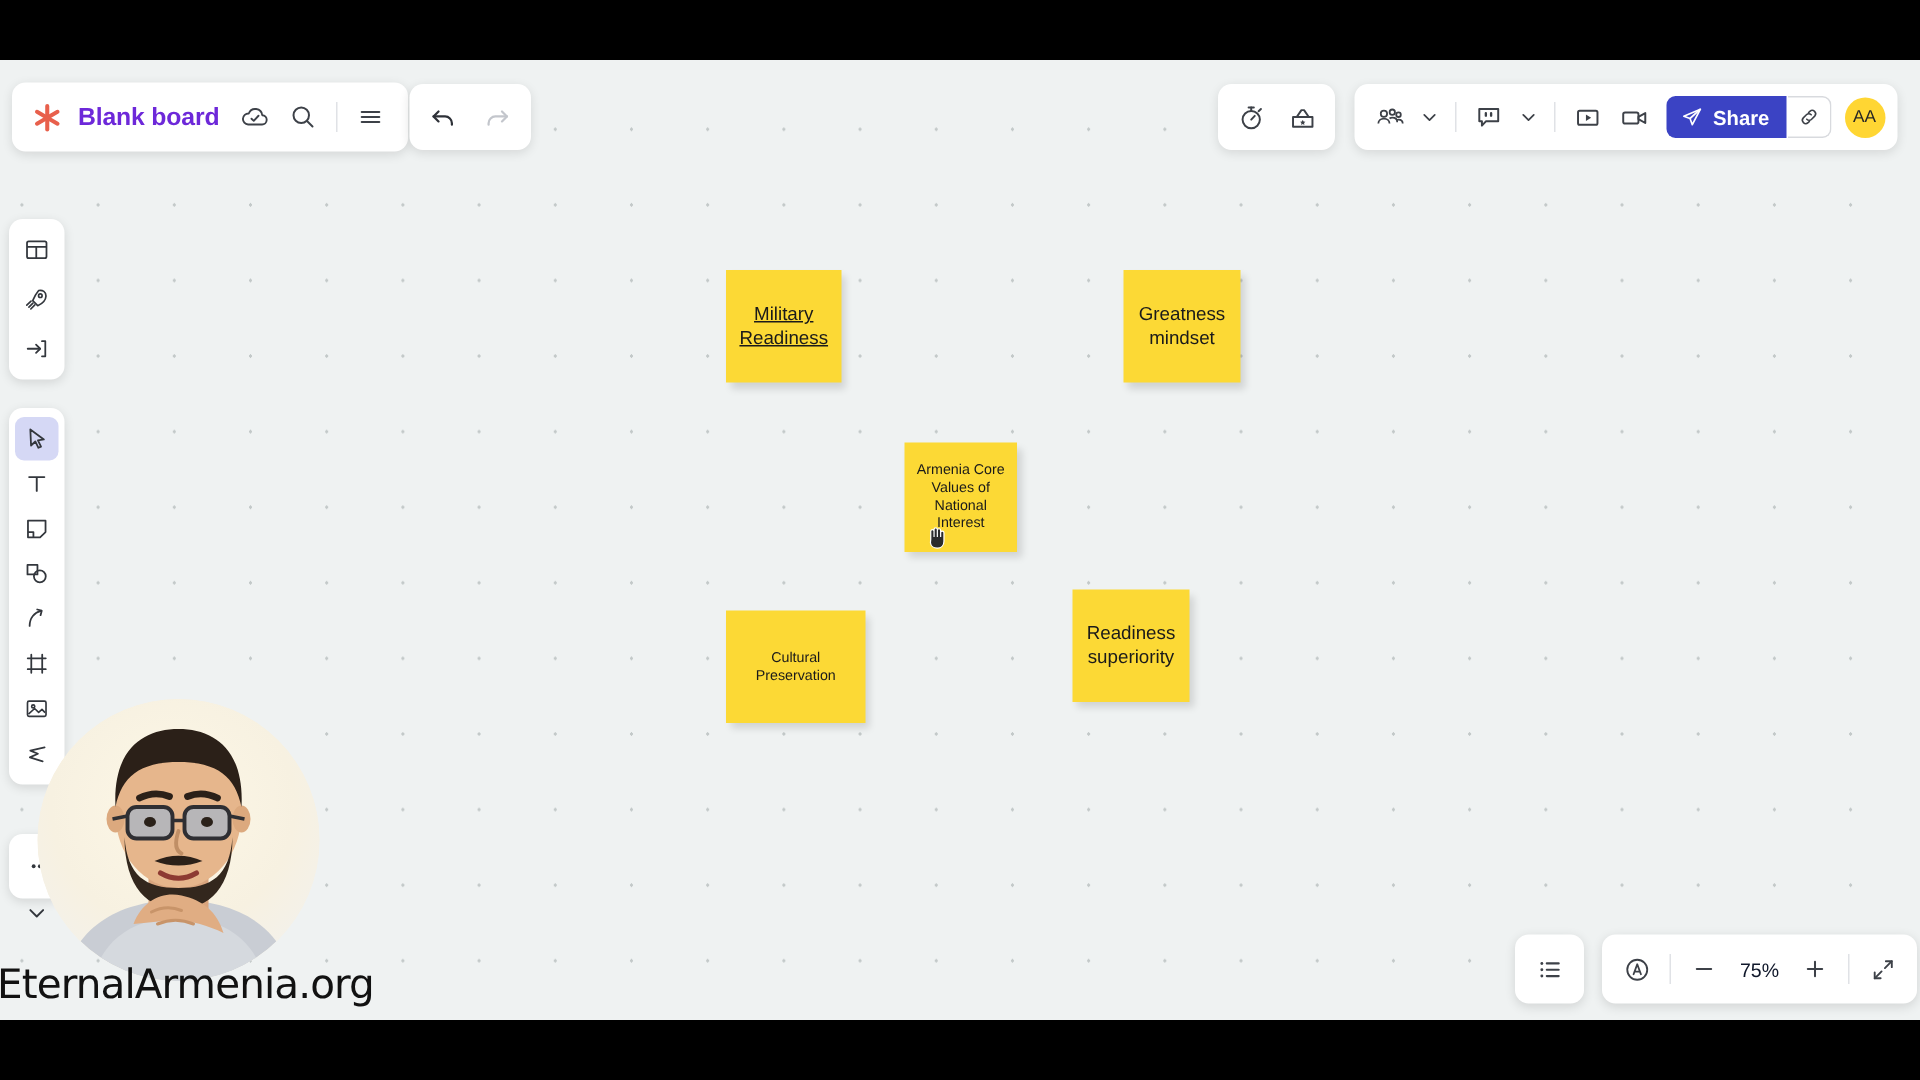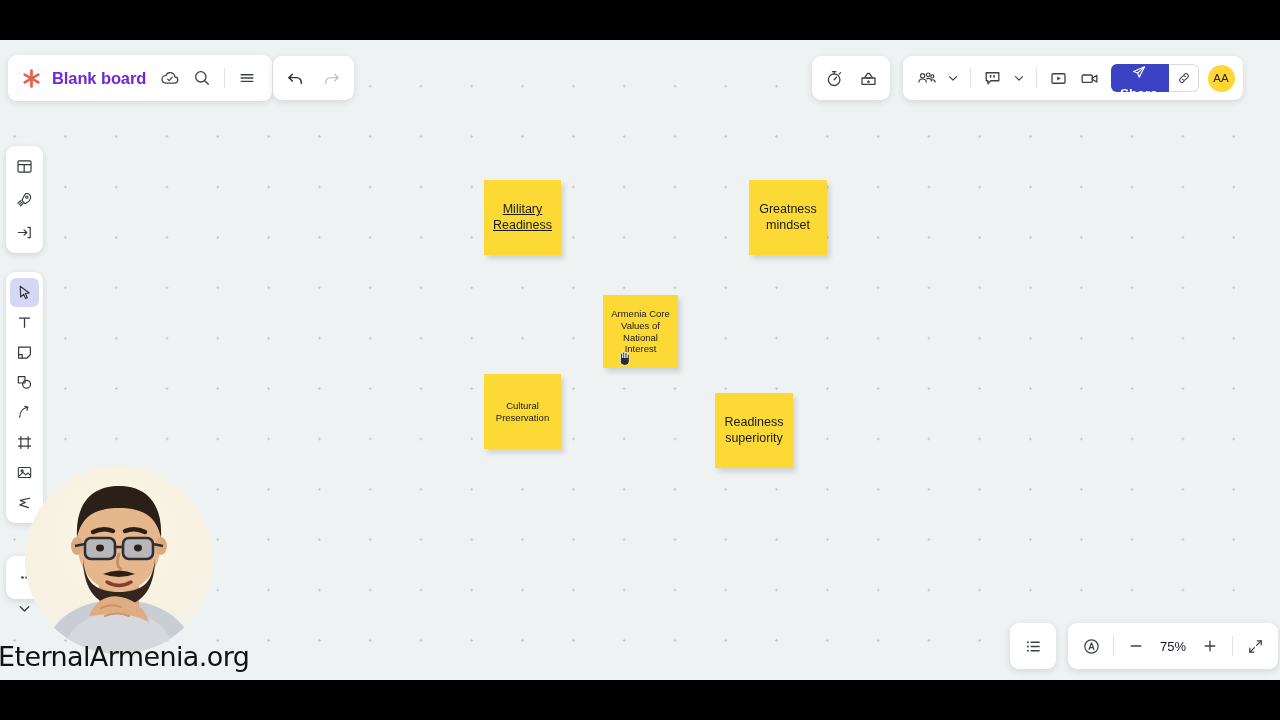--- a/index.html
+++ b/index.html
@@ -63,21 +63,20 @@
   #actions-bar { left: 903px; top: 56px; height: 44px; padding: 0 8px; gap: 1px; }
 
   #share-btn {
     display: flex; align-items: center; gap: 6px;
     background: #3b43c4; color: #fff;
     height: 28px; padding: 0 11px 0 9px;
     border-radius: 6px 0 0 6px;
     font-size: 13.5px; font-weight: bold;
     border: none; cursor: pointer;
     margin-left: 6px;
-    flex-direction: column;
   }
   #share-link-btn {
     width: 29px; height: 28px;
     border: 1px solid #d8dade; border-left: none;
     border-radius: 0 6px 6px 0;
     background: #fff; cursor: pointer;
     display: flex; align-items: center; justify-content: center;
   }
   #avatar {
     width: 27px; height: 27px; border-radius: 50%;
@@ -150,21 +149,21 @@
 
     <div id="notes-layer">
         <div class="note" style="left: 484px; top: 140px; width: 77px; height: 75px; font-size: 12.5px; background: rgb(252, 217, 53); text-decoration: underline;">Military
 Readiness</div>
         <div class="note" style="left: 749px; top: 140px; width: 78px; height: 75px; font-size: 12.5px; background: rgb(252, 217, 53);">Greatness
 mindset</div>
         <div class="note" style="left: 603px; top: 255px; width: 75px; height: 73px; font-size: 9.5px; background: rgb(252, 217, 53);">Armenia Core
 Values of
 National
 Interest</div>
-        <div class="note" style="left: 484px; top: 334px; width: 77px; height: 75px; font-size: 9.5px; background: rgb(252, 217, 53);">Cultural
+        <div class="note" style="left: 484px; top: 367px; width: 93px; height: 75px; font-size: 9.5px; background: rgb(252, 217, 53);">Cultural
 Preservation</div>
         <div class="note" style="left: 715px; top: 353px; width: 78px; height: 75px; font-size: 12.5px; background: rgb(252, 217, 53);">Readiness
 superiority</div>
       </div>
 
     <div id="canvas-cursor">
       <svg width="20" height="20" viewBox="0 0 20 20">
         <g fill="#2b2b2b" stroke="#ffffff" stroke-width="0.8">
           <path d="M6.5 11.5 V6.2 a1.1 1.1 0 0 1 2.2 0 V10 V5 a1.1 1.1 0 0 1 2.2 0 v5 V5.6 a1.1 1.1 0 0 1 2.2 0 V10 V7.2 a1.1 1.1 0 0 1 2.2 0 v5.6 c0 2.6-1.7 4.6-4.4 4.6 -2.6 0-4.4-1.6-4.6-3.6z"></path>
         </g>

